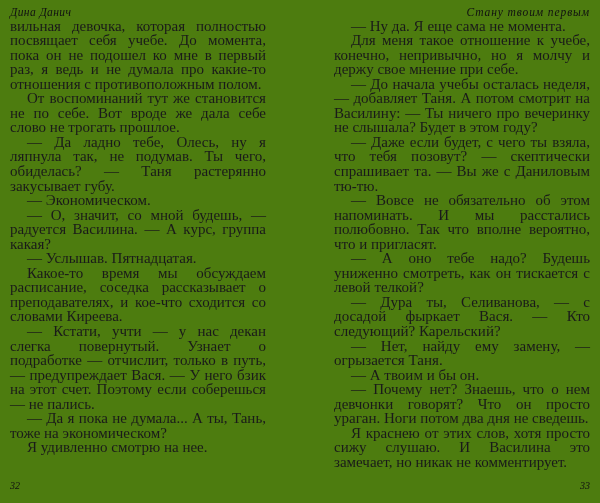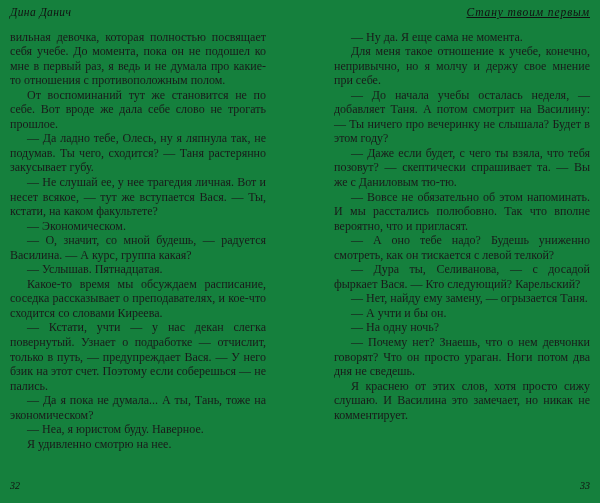--- a/index.html
+++ b/index.html
@@ -13,21 +13,21 @@
     height: 503px;
     overflow: hidden;
     font-family: "Liberation Serif", "DejaVu Serif", serif;
     color: #1a1a1a;
   }
   .spread {
     position: relative;
     width: 600px;
     height: 503px;
     box-sizing: border-box;
-    background: #15803d;
+    background: #4d7c0f;
   }
   .page {
     position: absolute;
     top: 0;
     width: 300px;
     height: 503px;
     box-sizing: border-box;
   }
   .page-left  { left: 0; padding: 0 34px 0 10px; }
   .page-right { left: 300px; padding: 0 10px 0 34px; }
@@ -35,25 +35,24 @@
   .running-head {
     font-style: italic;
     font-size: 11.5px;
     line-height: 1;
     letter-spacing: 0.4px;
     color: #111;
     padding-top: 7px;
     white-space: nowrap;
   }
   .running-head.left  { text-align: left; }
-  .running-head.right { text-align: right; letter-spacing: 0.9px; text-decoration: underline; }
+  .running-head.right { text-align: right; letter-spacing: 0.9px; }
 
   .body-col {
-    margin-top: 11px;
-    font-size: 12px;
+    font-size: 15px;
     line-height: 14.55px;
     text-align: justify;
     text-justify: inter-word;
     hyphens: manual;
     -webkit-hyphens: manual;
   }
   .body-col p {
     margin: 0;
     text-indent: 17px;
   }
@@ -84,46 +83,43 @@
 </head>
 <body>
 
 <div class="spread">
 
   <div class="page page-left">
     <div class="running-head left">Дина Данич</div>
     <div class="body-col">
       <p class="no-indent">вильная девочка, которая полностью посвящает себя учебе. До момента, пока он не подошел ко мне в первый раз, я ведь и не думала про какие-то отношения с противоположным полом.</p>
       <p>От воспоминаний тут же становится не по себе. Вот вроде же дала себе слово не трогать прошлое.</p>
-      <p class="dash">— Да ладно тебе, Олесь, ну я ляпнула так, не подумав. Ты чего, сходится? — Таня растерянно закусывает губу.</p>
-      <p class="dash">— Не слушай ее, у нее трагедия личная. Вот и несет всякое, — тут же вступается Вася. — Ты, кстати, на каком факультете?</p>
+      <p class="dash">— Да ладно тебе, Олесь, ну я ляпнула так, не подумав. Ты чего, обиделась? — Таня растерянно закусывает губу.</p>
       <p class="dash">— Экономическом.</p>
       <p class="dash">— О, значит, со мной будешь, — радуется Василина. — А курс, группа какая?</p>
       <p class="dash">— Услышав. Пятнадцатая.</p>
       <p>Какое-то время мы обсуждаем расписание, соседка рассказывает о преподавателях, и кое-что сходится со словами Киреева.</p>
       <p class="dash">— Кстати, учти — у нас декан слегка повернутый. Узнает о подработке — отчислит, только в путь, — предупреждает Вася. — У него бзик на этот счет. Поэтому если соберешься — не пались.</p>
       <p class="dash">— Да я пока не думала... А ты, Тань, тоже на экономическом?</p>
-      <p class="dash">— Неа, я юристом буду. Наверное.</p>
       <p>Я удивленно смотрю на нее.</p>
     </div>
     <div class="folio folio-left">32</div>
   </div>
 
   <div class="page page-right">
     <div class="running-head right">Стану твоим первым</div>
     <div class="body-col">
       <p class="dash">— Ну да. Я еще сама не момента.</p>
       <p>Для меня такое отношение к учебе, конечно, непривычно, но я молчу и держу свое мнение при себе.</p>
       <p class="dash">— До начала учебы осталась неделя, — добавляет Таня. А потом смотрит на Василину: — Ты ничего про вечеринку не слышала? Будет в этом году?</p>
       <p class="dash">— Даже если будет, с чего ты взяла, что тебя позовут? — скептически спрашивает та. — Вы же с Даниловым тю-тю.</p>
       <p class="dash">— Вовсе не обязательно об этом напоминать. И мы расстались полюбовно. Так что вполне вероятно, что и пригласят.</p>
       <p class="dash">— А оно тебе надо? Будешь униженно смотреть, как он тискается с левой телкой?</p>
       <p class="dash">— Дура ты, Селиванова, — с досадой фыркает Вася. — Кто следующий? Карельский?</p>
       <p class="dash">— Нет, найду ему замену, — огрызается Таня.</p>
-      <p class="dash">— А учти и бы он.</p>
-      <p class="dash">— На одну ночь?</p>
+      <p class="dash">— А твоим и бы он.</p>
       <p class="dash">— Почему нет? Знаешь, что о нем девчонки говорят? Что он просто ураган. Ноги потом два дня не сведешь.</p>
       <p>Я краснею от этих слов, хотя просто сижу слушаю. И Василина это замечает, но никак не комментирует.</p>
     </div>
     <div class="folio folio-right">33</div>
   </div>
 
 </div>
 
 </body></html>

